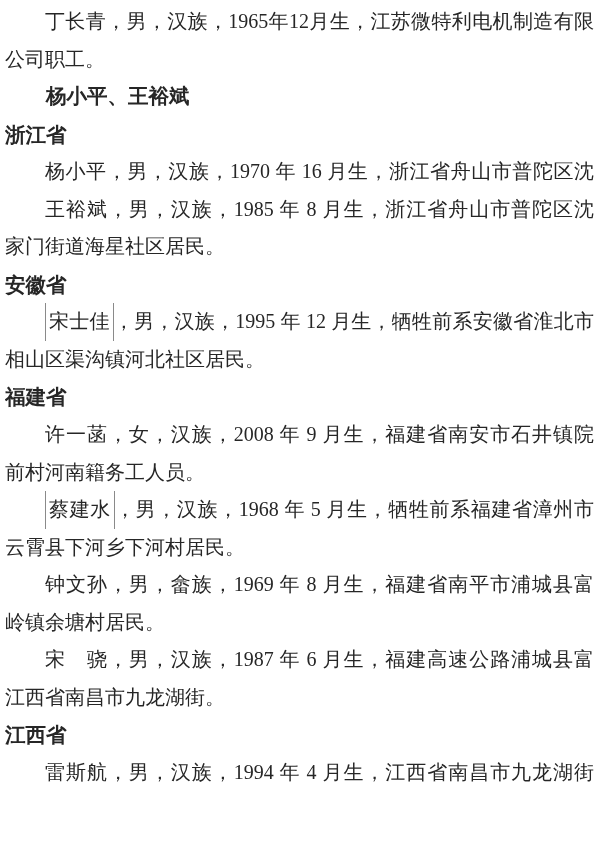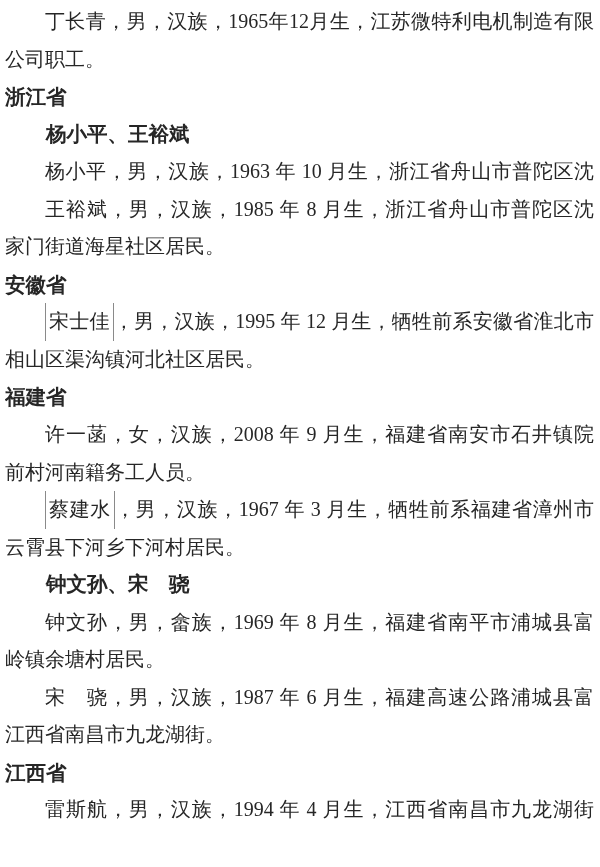--- a/index.html
+++ b/index.html
@@ -52,26 +52,26 @@
 </head>
 <body>
 
 <div class="page">
 
   <div class="para">
     <div class="line indent just">丁长青，男，汉族，1965年12月生，江苏微特利电机制造有限</div>
     <div class="line">公司职工。</div>
   </div>
 
+  <div class="line names">杨小平、王裕斌</div>
+
   <div class="line province">浙江省</div>
 
-  <div class="line names">杨小平、王裕斌</div>
-
   <div class="para">
-    <div class="line indent just">杨小平，男，汉族，1963 年 10 月生，浙江省舟山市普陀区沈</div>
+    <div class="line indent just">杨小平，男，汉族，1970 年 16 月生，浙江省舟山市普陀区沈</div>
   </div>
 
   <div class="para">
     <div class="line indent just">王裕斌，男，汉族，1985 年 8 月生，浙江省舟山市普陀区沈</div>
     <div class="line">家门街道海星社区居民。</div>
   </div>
 
   <div class="line province">安徽省</div>
 
   <div class="para">
@@ -80,25 +80,24 @@
   </div>
 
   <div class="line province">福建省</div>
 
   <div class="para">
     <div class="line indent just">许一菡，女，汉族，2008 年 9 月生，福建省南安市石井镇院</div>
     <div class="line">前村河南籍务工人员。</div>
   </div>
 
   <div class="para">
-    <div class="line indent just"><span class="boxed-name">蔡建水</span><span>，男，汉族，1967 年 3 月生，牺牲前系福建省漳州市</span></div>
+    <div class="line indent just"><span class="boxed-name">蔡建水</span><span>，男，汉族，1968 年 5 月生，牺牲前系福建省漳州市</span></div>
     <div class="line">云霄县下河乡下河村居民。</div>
   </div>
 
-  <div class="line names">钟文孙、宋　骁</div>
 
   <div class="para">
     <div class="line indent just">钟文孙，男，畲族，1969 年 8 月生，福建省南平市浦城县富</div>
     <div class="line">岭镇余塘村居民。</div>
   </div>
 
   <div class="para">
     <div class="line indent just">宋　骁，男，汉族，1987 年 6 月生，福建高速公路浦城县富</div>
     <div class="line">江西省南昌市九龙湖街。</div>
   </div>

